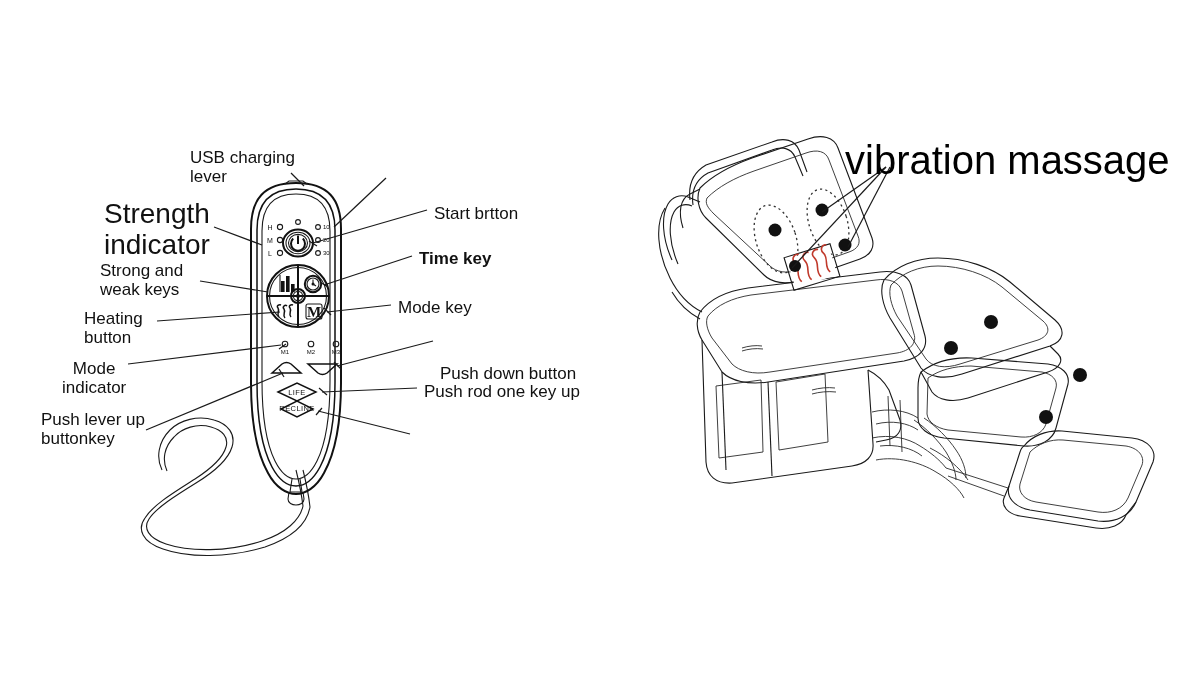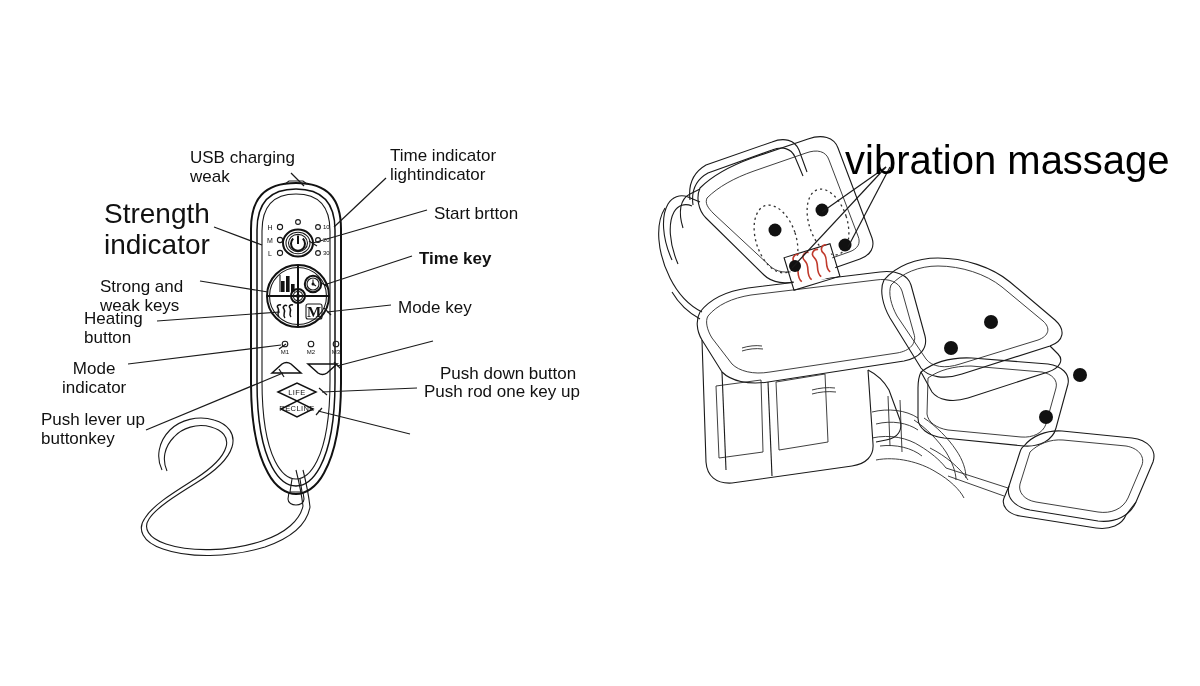--- a/index.html
+++ b/index.html
@@ -395,39 +395,37 @@
 
       <g>
         <path class="lead" d="M 886 167 L 822 212"></path>
         <path class="lead" d="M 890 167 L 848 247"></path>
         <path class="lead" d="M 886 167 L 792 268"></path>
       </g>
     </g>
   </svg>
 
   <div class="label" style="left:190px; top:148px;">USB charging
-weak</div>
+lever</div>
 
   <div class="label lg" style="left:104px; top:198px;">Strength
 indicator</div>
 
-  <div class="label" style="left:100px; top:261px;margin-top:16px;">Strong and
+  <div class="label" style="left:100px; top:261px;">Strong and
 weak keys</div>
 
   <div class="label" style="left:84px; top:309px;">Heating
 button</div>
 
   <div class="label" style="left:62px; top:359px;text-align:center;">Mode
 indicator</div>
 
   <div class="label" style="left:41px; top:410px;">Push lever up
 buttonkey</div>
 
-  <div class="label" style="left:390px; top:146px;">Time indicator
-lightindicator</div>
 
   <div class="label" style="left:434px; top:204px;">Start brtton</div>
 
   <div class="label" style="left:419px; top:249px;font-weight:bold;">Time key</div>
 
   <div class="label" style="left:398px; top:298px;text-align:right;">Mode key</div>
 
   <div class="label" style="left:440px; top:337px;margin-top:27px;">Push down button</div>
 
   <div class="label" style="left:424px; top:382px;">Push rod one key up</div>

